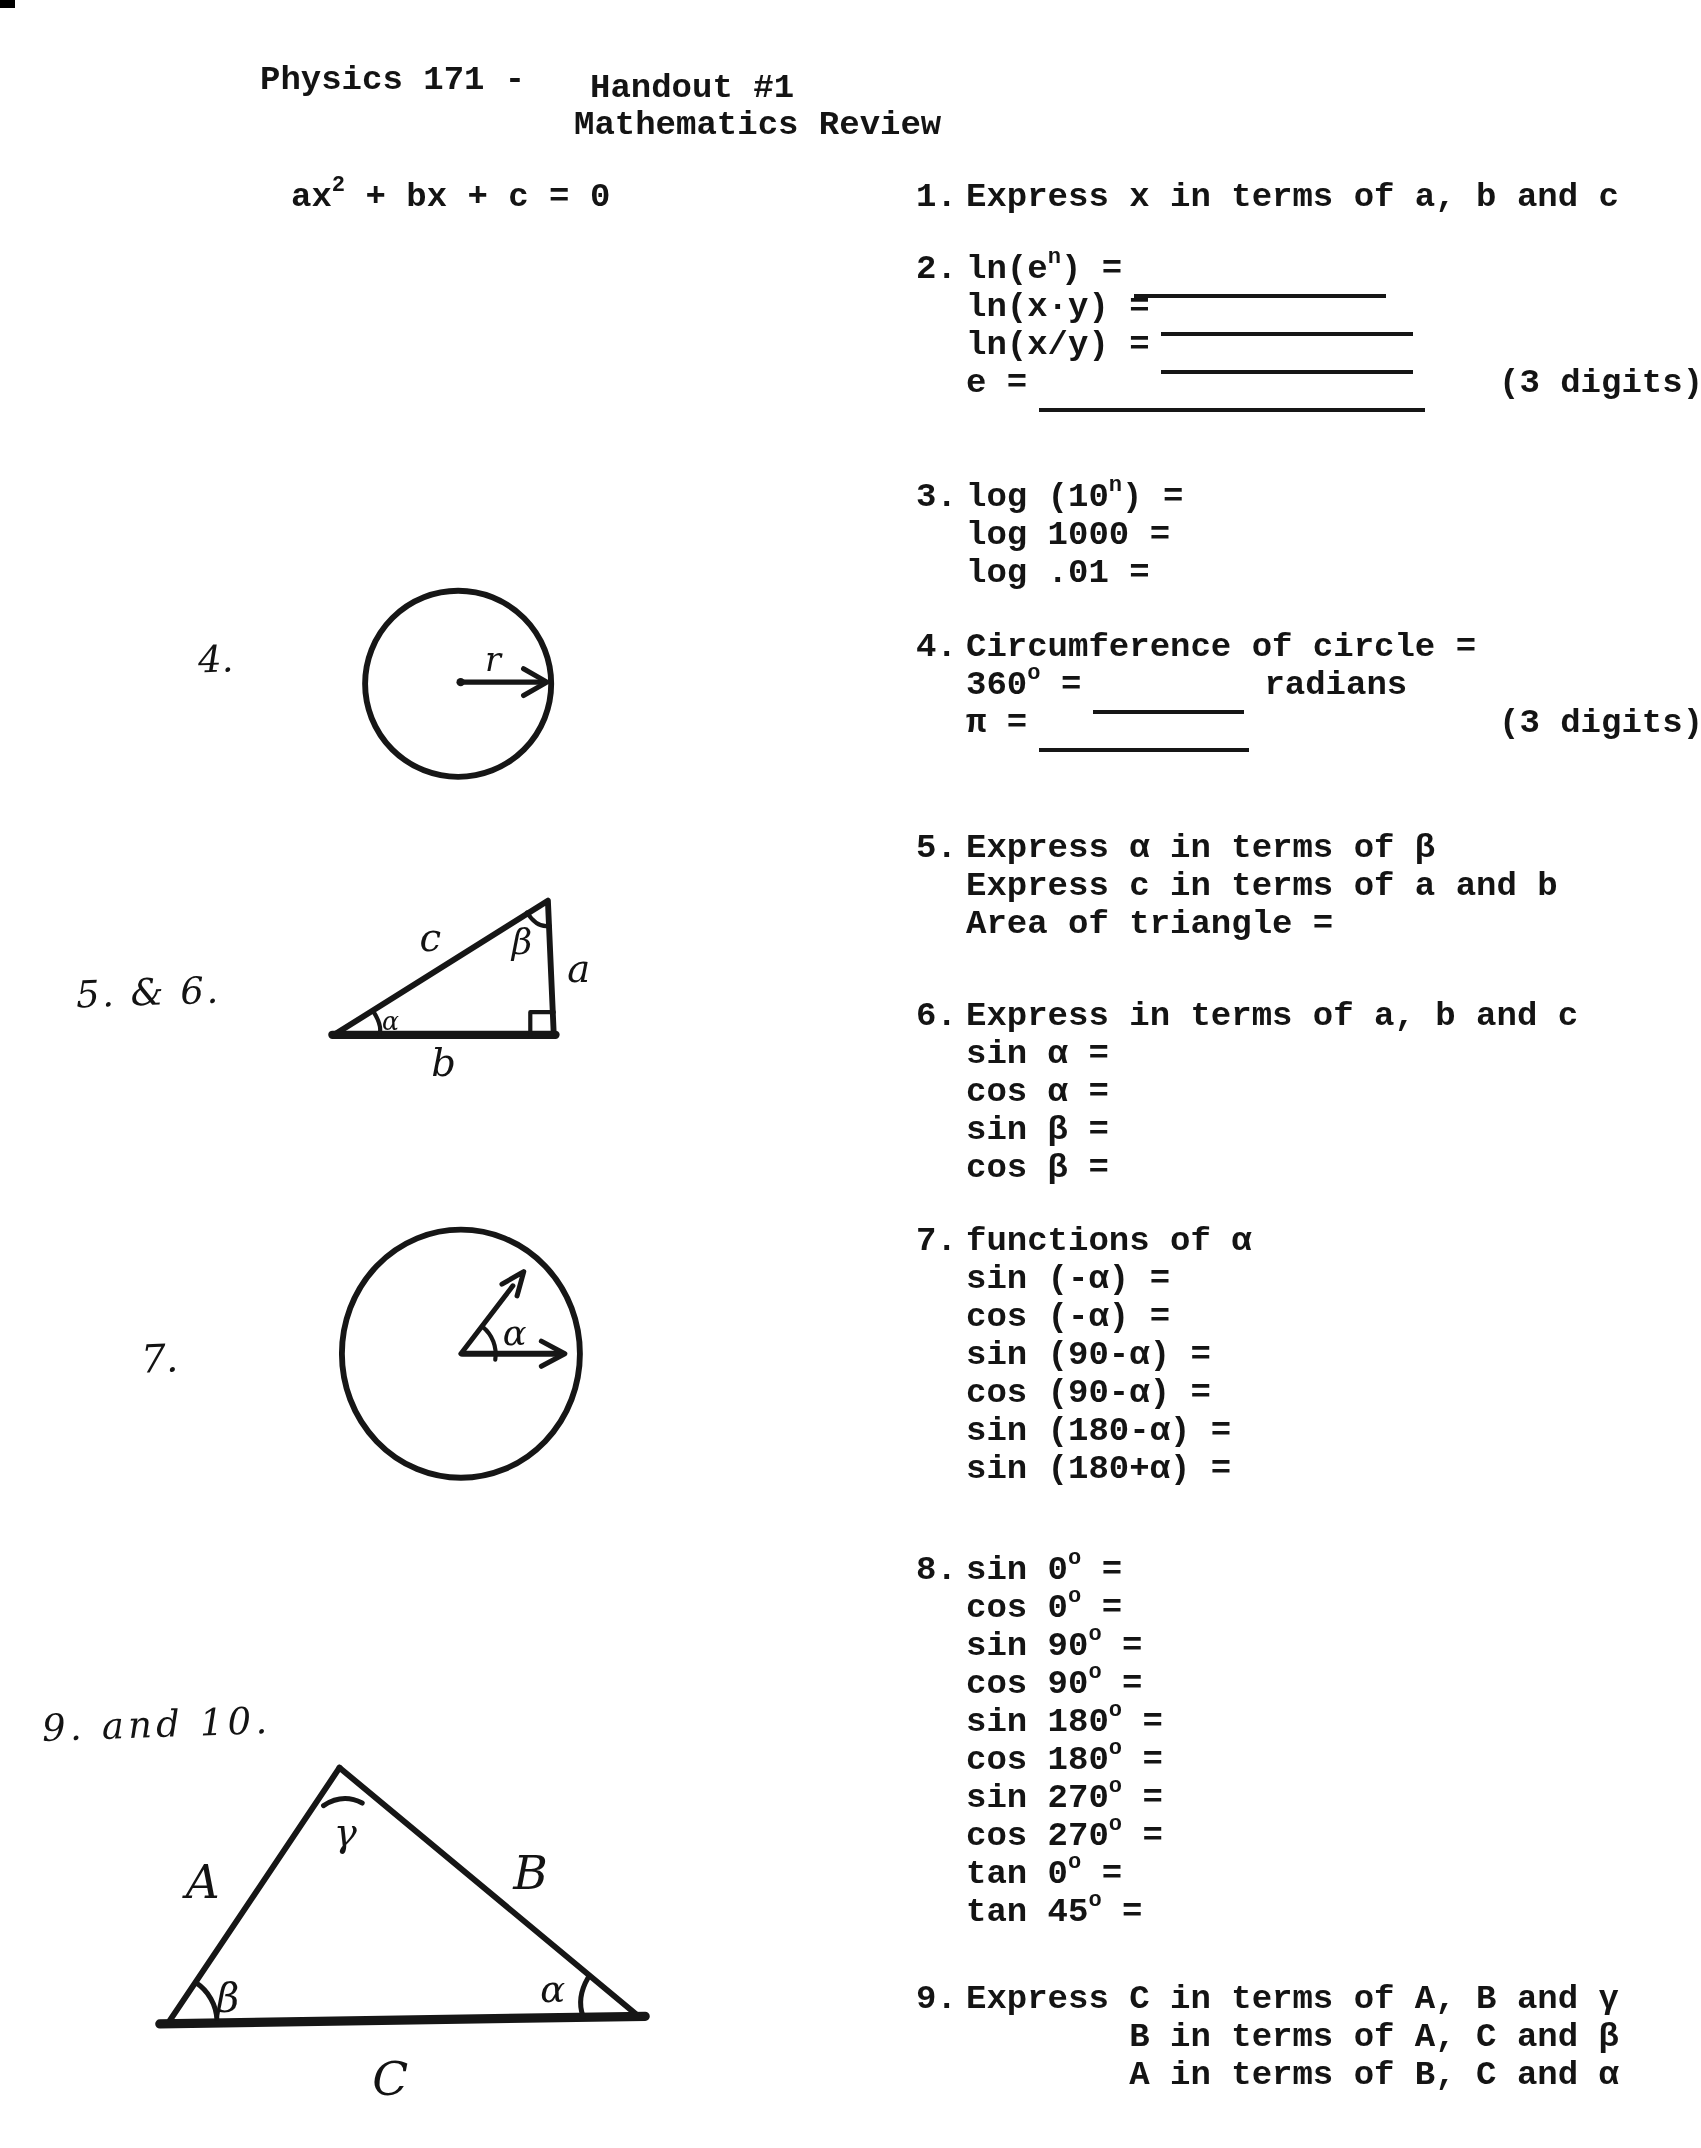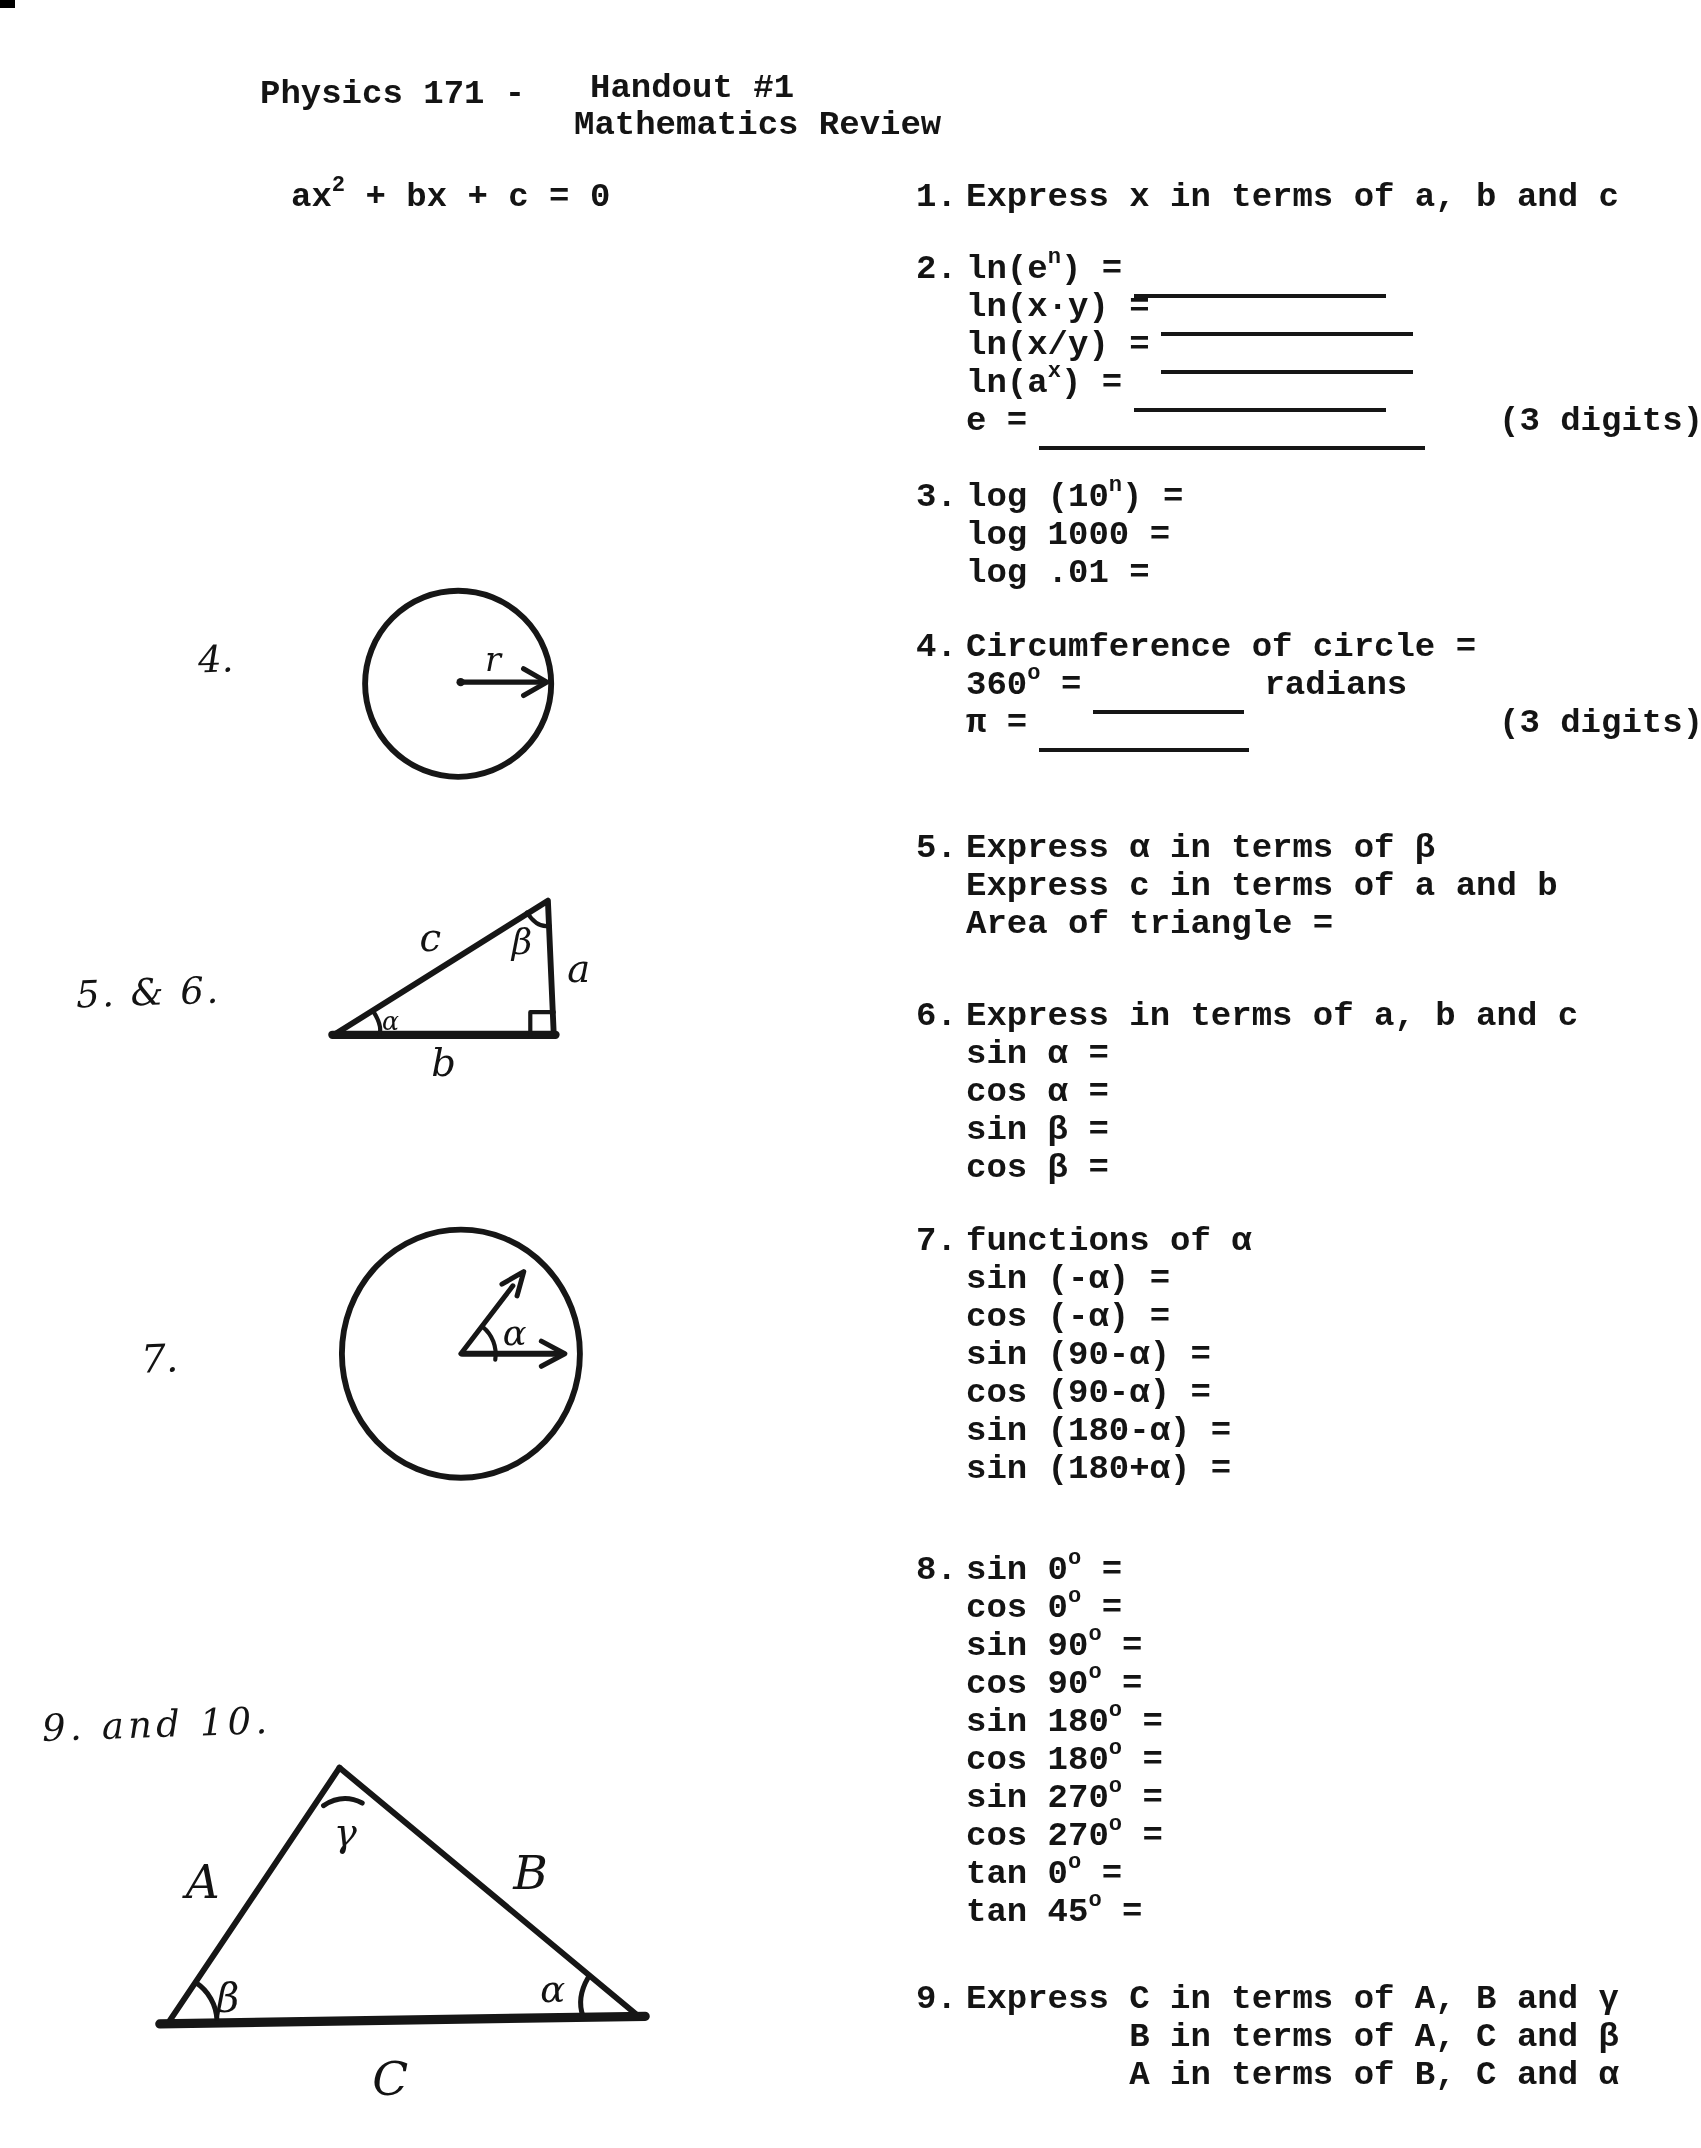--- a/index.html
+++ b/index.html
@@ -26,40 +26,39 @@
   svg text.hand{
     font-family:"DejaVu Serif",serif;font-style:italic;fill:#131313;stroke:none;
   }
   .corner-blot{position:absolute;left:0;top:0;width:15px;height:8.4px;background:#000;}
 </style>
 </head>
 <body>
 
 <div class="corner-blot"></div>
 
-<div class="tw" style="left:260px;top:75px;text-align:center;">Physics 171 -</div>
+<div class="tw" style="left:260px;top:61px;text-align:center;">Physics 171 -</div>
 <div class="tw" style="left:542px;top:69px;margin-left:48px;">Handout #1</div>
 <div class="tw" style="left:542px;top:106px;margin-left:32px;">Mathematics Review</div>
 
 <div class="tw" style="left:263px;top:178px;margin-left:28px;"><span>ax</span><span class="sup">2</span><span> + bx + c = 0</span></div>
 
 <div class="prob" style="top:178px;">
   <span class="num">1.</span>
   <div class="pbody">
     <div class="tline"><span>Express x in terms of a, b and c</span></div>
   </div>
 </div>
 
 <div class="prob" style="top:250px;">
   <span class="num">2.</span>
   <div class="pbody">
     <div class="tline"><span>ln(e</span><span class="sup">n</span><span>) =</span><span class="fill w300"></span></div>
     <div class="tline"><span>ln(x·y) =</span><span class="fill w300"></span></div>
     <div class="tline"><span>ln(x/y) =</span><span class="fill w300"></span></div>
-    <div class="tline"><span>ln(a</span><span class="sup">x</span><span>) =</span><span class="fill w300"></span></div>
     <div class="tline"><span>e =</span><span class="fill w460"></span><span class="note">(3 digits)</span></div>
   </div>
 </div>
 
 <div class="prob" style="top:478px;">
   <span class="num">3.</span>
   <div class="pbody">
     <div class="tline"><span>log (10</span><span class="sup">n</span><span>) =</span></div>
     <div class="tline"><span>log 1000 =</span></div>
     <div class="tline"><span>log .01 =</span></div>

